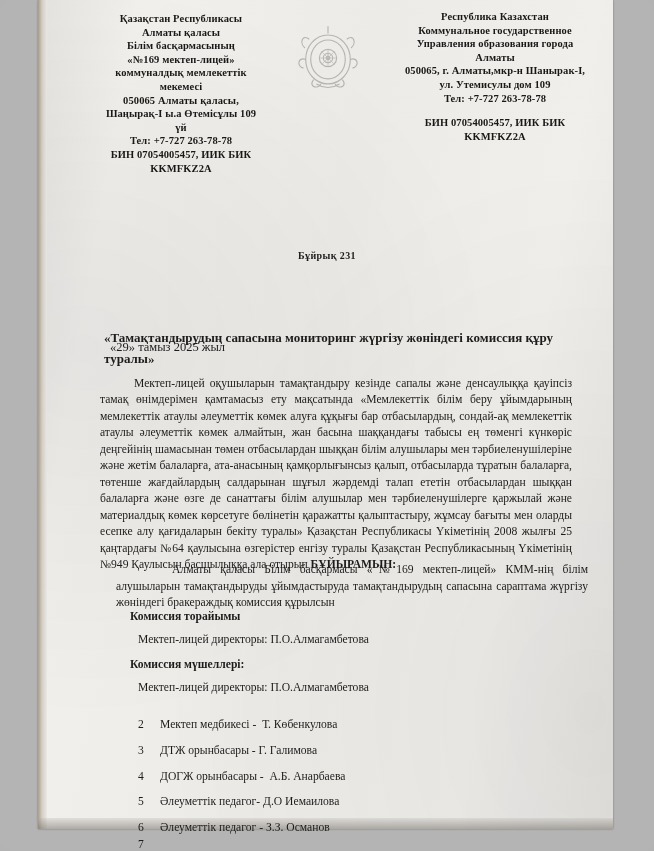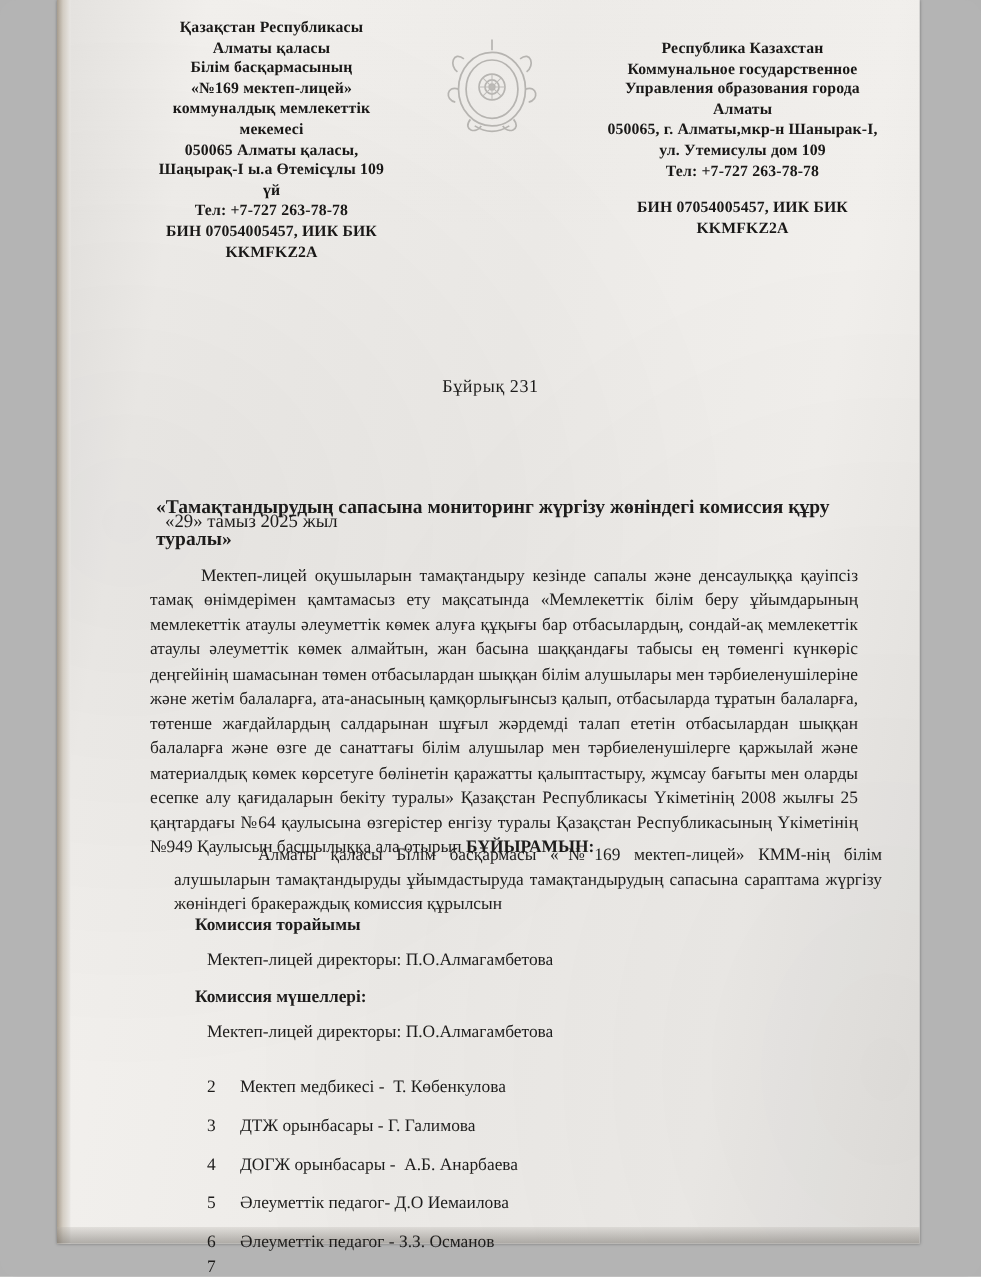--- a/index.html
+++ b/index.html
@@ -91,21 +91,21 @@
     letter-spacing: .1px;
     color: #191817;
   }
   .lh-left {
     left: 86px;
     top: 4px;
     width: 190px;
   }
   .lh-right {
     left: 372px;
-    top: 18px;
+    top: 2px;
     width: 246px;
   }
   .lh-right .lh-gap { height: 11px; }
   .lh-line { white-space: nowrap; }
   .lh-left .lh-line { white-space: normal; }
 
   
   .emblem {
     position: absolute;
     left: 292px;
@@ -115,22 +115,22 @@
     opacity: .42;
   }
 
   
   .order-no {
     position: absolute;
     top: 250px;
     left: 0;
     width: 654px;
     text-align: center;
-    font-weight: normal;
-    font-size: 12px;
+    font-weight: bold;
+    font-size: 10px;
     letter-spacing: .4px;
   }
   .order-date {
     position: absolute;
     top: 299px;
     left: 110px;
     font-weight: normal;
     font-size: 12.5px;
     margin-top: 41px;
   }

